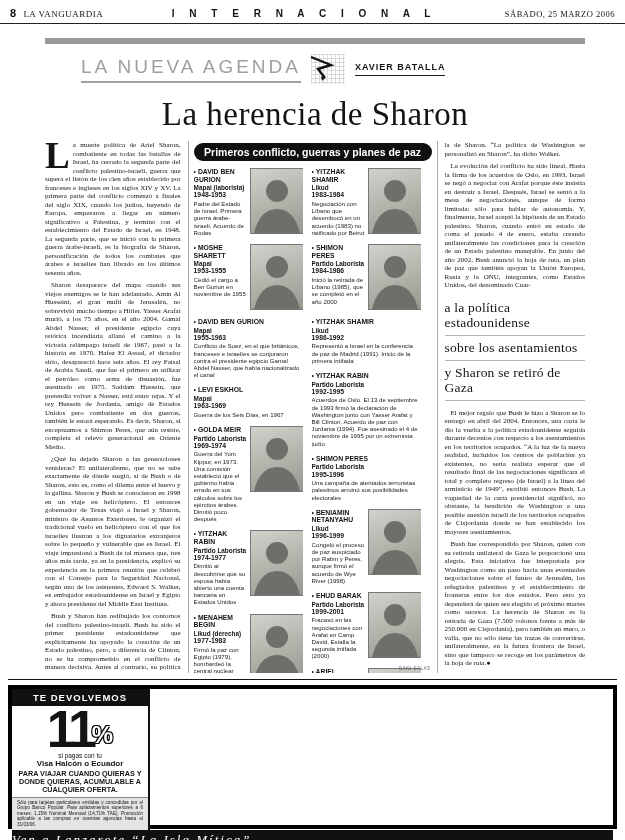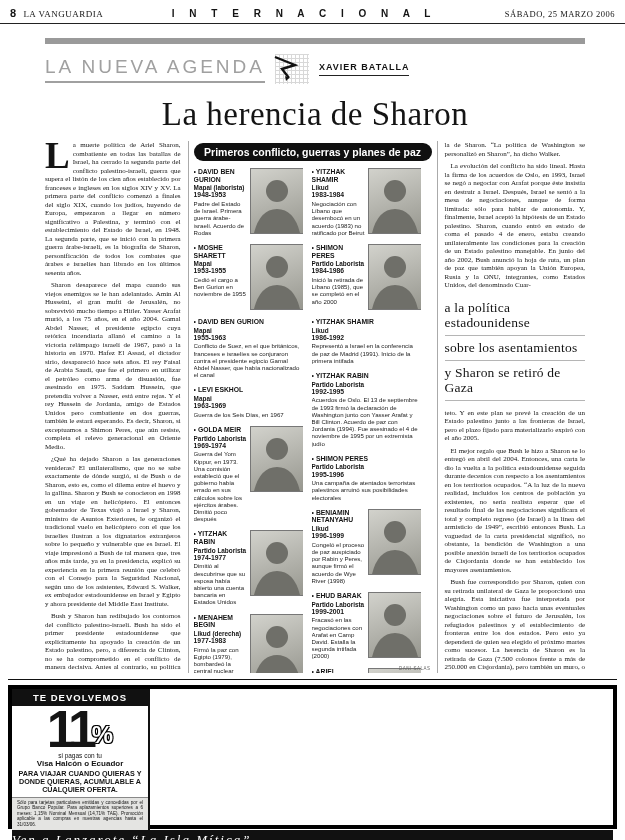--- a/index.html
+++ b/index.html
@@ -8,21 +8,21 @@
   
   .masthead{display:flex;justify-content:space-between;align-items:flex-end;
             padding:7px 10px 4px;border-bottom:1.5px solid #222;}
   .mh-left{font-size:9px;letter-spacing:.5px;}
   .pgnum{font-family:"Liberation Sans",sans-serif;font-weight:bold;font-size:11px;margin-right:4px;}
   .mh-center{font-family:"Liberation Sans",sans-serif;font-weight:bold;font-size:10px;letter-spacing:6px;}
   .mh-right{font-size:8.5px;letter-spacing:.5px;}
   
   .content{margin:0 40px 0 45px;}
   .agenda-bar{height:6px;background:#9a9a9a;margin-top:14px;}
-  .agenda-row{display:flex;align-items:center;gap:10px;margin-top:8px;height:34px;}
+  .agenda-row{display:flex;align-items:center;gap:10px;margin-top:8px;height:34px;margin-left:36px;}
   .agenda-label{font-family:"Liberation Sans",sans-serif;font-size:19px;color:#a0a0a0;
                 letter-spacing:3px;border-bottom:2px solid #a0a0a0;padding-bottom:3px;}
   .agenda-icon{width:34px;height:30px;position:relative;display:inline-block;
      background-image:repeating-linear-gradient(#d8d8d8 0 1px,transparent 1px 4px),
                       repeating-linear-gradient(90deg,#d8d8d8 0 1px,transparent 1px 4px);}
   .agenda-icon svg{position:absolute;left:-6px;top:0;}
   .agenda-author{font-family:"Liberation Sans",sans-serif;font-weight:bold;font-size:9px;
                  letter-spacing:1px;border-bottom:1px solid #222;padding-bottom:3px;}
   
   .title{font-family:"Liberation Serif",serif;font-weight:normal;font-size:33px;
@@ -345,21 +345,20 @@
       </div>
 
       <div class="col-right">
         <p class="p first">la de Sharon. “La política de Washington se personalizó en Sharon”, ha dicho Walker.</p>
         <p class="p">La evolución del conflicto ha sido lineal. Hasta la firma de los acuerdos de Oslo, en 1993, Israel se negó a negociar con Arafat porque éste insistía en destruir a Israel. Después, Israel se sentó a la mesa de negociaciones, aunque de forma limitada: sólo para hablar de autonomía. Y, finalmente, Israel aceptó la hipótesis de un Estado palestino. Sharon, cuando entró en estado de coma el pasado 4 de enero, estaba creando unilateralmente las condiciones para la creación de un Estado palestino manejable. En junio del año 2002, Bush anunció la hoja de ruta, un plan de paz que también apoyan la Unión Europea, Rusia y la ONU, integrantes, como Estados Unidos, del denominado Cuar-</p>
         <div class="pullquote">
           <span class="pq-line">a la política estadounidense</span>
           <span class="pq-line">sobre los asentamientos</span>
           <span class="pq-line">y Sharon se retiró de Gaza</span>
         </div>
-        <p class="p first">teto. Y en este plan se prevé la creación de un Estado palestino junto a las fronteras de Israel, pero el plazo fijado para materializarlo expiró con el año 2005.</p>
         <p class="p">El mejor regalo que Bush le hizo a Sharon se lo entregó en abril del 2004. Entonces, una carta le dio la vuelta a la política estadounidense seguida durante decenios con respecto a los asentamientos en los territorios ocupados. “A la luz de la nueva realidad, incluidos los centros de población ya existentes, no sería realista esperar que el resultado final de las negociaciones significara el total y completo regreso (de Israel) a la línea del armisticio de 1949”, escribió entonces Bush. La vaguedad de la carta presidencial significó, no obstante, la bendición de Washington a una posible anexión israelí de los territorios ocupados de Cisjordania donde se han establecido los mayores asentamientos.</p>
         <p class="p">Bush fue correspondido por Sharon, quien con su retirada unilateral de Gaza le proporcionó una alegría. Esta iniciativa fue interpretada por Washington como un paso hacia unas eventuales negociaciones sobre el futuro de Jerusalén, los refugiados palestinos y el establecimiento de fronteras entre los dos estados. Pero esto ya dependerá de quien sea elegido el próximo martes como sucesor. La herencia de Sharon es la retirada de Gaza (7.500 colonos frente a más de 250.000 en Cisjordania), pero también un muro, o valla, que no sólo tiene las trazas de convertirse, unilateralmente, en la futura frontera de Israel, sino que tampoco se recoge en los parámetros de la hoja de ruta.●</p>
       </div>
     </div>
   </div>
 
   <div class="prerule"></div>
 
   <div class="ad">
     <div class="promo">

